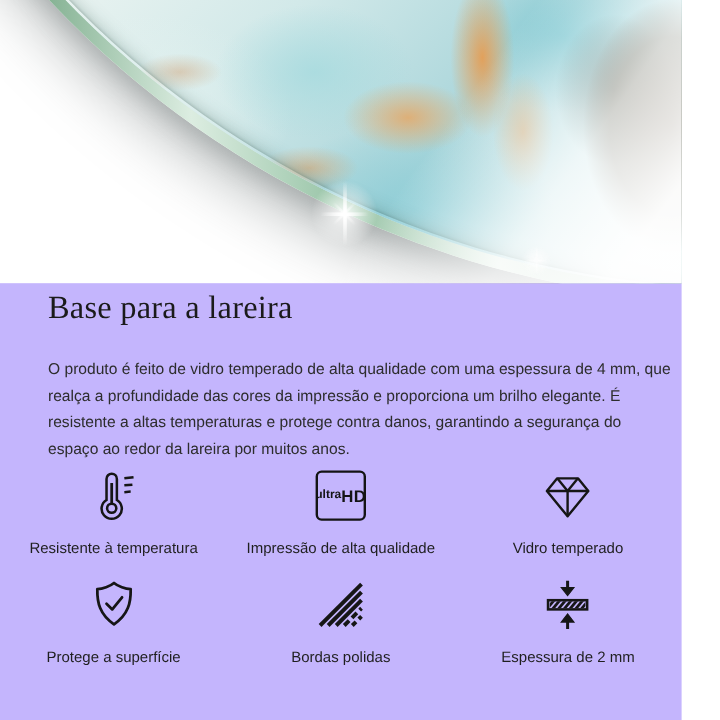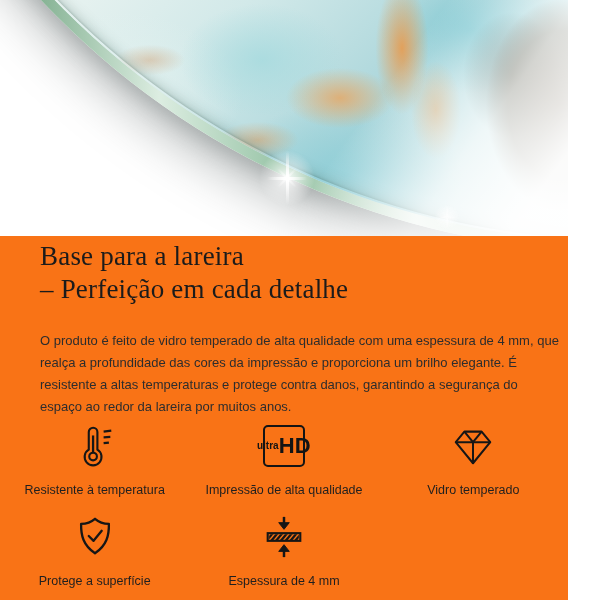--- a/index.html
+++ b/index.html
@@ -1,16 +1,16 @@
 <!DOCTYPE html>
 <html><head>
 <meta charset="utf-8">
 <style>
   html,body{margin:0;padding:0;background:#ffffff;}
-  .page{position:relative;width:568px;height:600px;overflow:hidden;background:#f97316;
+  .page{position:relative;width:568px;height:600px;overflow:hidden;background:#c4b5fd;
         font-family:"Liberation Sans","DejaVu Sans",sans-serif;}
 
   
   .hero{position:relative;width:600px;height:236px;overflow:hidden;background:#fff;}
   .glass-rim{position:absolute;left:-178px;top:-1354px;width:1606px;height:1606px;border-radius:50%;
     background:linear-gradient(to right,#7fae8e 13%,#dcede1 21%,#95c2a4 29%,#e8f3eb 37%,#9fc9ad 44%,#d9eadf 52%);
     box-shadow:0 24px 50px rgba(112,122,122,.48),0 8px 18px rgba(100,110,110,.30);}
   .glass-disc{position:absolute;left:-168px;top:-1344px;width:1586px;height:1586px;border-radius:50%;
     overflow:hidden;background:#d9ecec;}
   .art{position:absolute;left:168px;top:1344px;width:600px;height:236px;background:
@@ -53,21 +53,21 @@
 
   
   .features{margin-top:4px;display:grid;grid-template-columns:repeat(3,1fr);row-gap:16px;}
   .feature{display:flex;flex-direction:column;align-items:center;}
   .icon-slot{height:48px;display:flex;align-items:center;justify-content:center;}
   .feature-label{margin-top:13px;font-size:12.5px;color:#1f1f1f;}
   .icon-svg{display:block;}
   .uhd-box{width:38px;height:38px;border:2.6px solid #141414;border-radius:5px;
     display:flex;flex-direction:row;align-items:center;justify-content:center;color:#141414;}
   .uhd-top{font-size:10px;font-weight:700;line-height:10px;}
-  .uhd-bottom{font-size:22px;font-weight:700;line-height:16px;letter-spacing:.3px;}
+  .uhd-bottom{font-size:14px;font-weight:700;line-height:16px;letter-spacing:.3px;}
 </style>
 </head>
 <body>
 
 <div class="page">
 
   <div class="hero">
     <div class="glass-rim"></div>
     <div class="glass-disc">
       <div class="art"></div>
@@ -83,21 +83,20 @@
     </div>
     <div class="sparkle small">
       <span class="glow"></span>
         <span class="v"></span>
         <span class="h"></span>
     </div>
   </div>
 
   <h1 class="headline">
     <div>Base para a lareira</div>
-    <div>– Perfeição em cada detalhe</div>
   </h1>
 
   <p class="description">O produto é feito de vidro temperado de alta qualidade com uma espessura de 4 mm, que realça a profundidade das cores da impressão e proporciona um brilho elegante. É resistente a altas temperaturas e protege contra danos, garantindo a segurança do espaço ao redor da lareira por muitos anos.</p>
 
   <div class="features">
 
     <div class="feature">
       <div class="icon-slot">
         <svg class="icon-svg" width="46" height="46" viewBox="0 0 48 48" fill="none" stroke="#161616" stroke-width="2.2">
           <path d="M17.5 9.5 A4.5 4.5 0 0 1 26.5 9.5 L26.5 27.8 A8.8 8.8 0 1 1 17.5 27.8 Z"></path>
@@ -137,20 +136,32 @@
     <div class="feature">
       <div class="icon-slot">
         <svg class="icon-svg" width="46" height="46" viewBox="0 0 48 48" fill="none" stroke="#161616" stroke-width="2.4" stroke-linejoin="round" stroke-linecap="round">
           <path d="M24 5 C20.5 8 14 10.2 9.5 10.4 C9.3 22 11.5 32.5 24 41 C36.5 32.5 38.7 22 38.5 10.4 C34 10.2 27.5 8 24 5 Z"></path>
           <polyline points="17.5 23 22.5 28 31 17.5"></polyline>
         </svg>
       </div>
       <div class="feature-label">Protege a superfície</div>
     </div>
 
+    <div class="feature">
+      <div class="icon-slot">
+        <svg class="icon-svg" width="46" height="46" viewBox="0 0 48 48" fill="none" stroke="#161616" stroke-width="3.4">
+          <line x1="6" y1="42" x2="42" y2="6"></line>
+          <line x1="13" y1="42" x2="42" y2="13"></line>
+          <line x1="20" y1="42" x2="42" y2="20"></line>
+          <line x1="27" y1="42" x2="42" y2="27" stroke-dasharray="6 3.5"></line>
+          <line x1="34" y1="42" x2="42" y2="34" stroke-dasharray="4.5 3.5"></line>
+        </svg>
+      </div>
+      <div class="feature-label">Bordas polidas</div>
+    </div>
 
     <div class="feature">
       <div class="icon-slot">
         <svg class="icon-svg" width="46" height="46" viewBox="0 0 48 48">
           <g stroke="#161616" stroke-width="2.6" fill="#161616">
             <line x1="24" y1="3" x2="24" y2="10"></line>
             <polygon points="18.5,9 29.5,9 24,16" stroke-width="1"></polygon>
             <line x1="24" y1="45" x2="24" y2="38"></line>
             <polygon points="18.5,39 29.5,39 24,32" stroke-width="1"></polygon>
           </g>
@@ -162,17 +173,17 @@
             <line x1="4" y1="30" x2="14" y2="18"></line>
             <line x1="9" y1="30" x2="19" y2="18"></line>
             <line x1="14" y1="30" x2="24" y2="18"></line>
             <line x1="19" y1="30" x2="29" y2="18"></line>
             <line x1="24" y1="30" x2="34" y2="18"></line>
             <line x1="29" y1="30" x2="39" y2="18"></line>
             <line x1="34" y1="30" x2="44" y2="18"></line>
           </g>
         </svg>
       </div>
-      <div class="feature-label">Espessura de 4 mm</div>
+      <div class="feature-label">Espessura de 2 mm</div>
     </div>
 
   </div>
 </div>
 
 </body></html>

